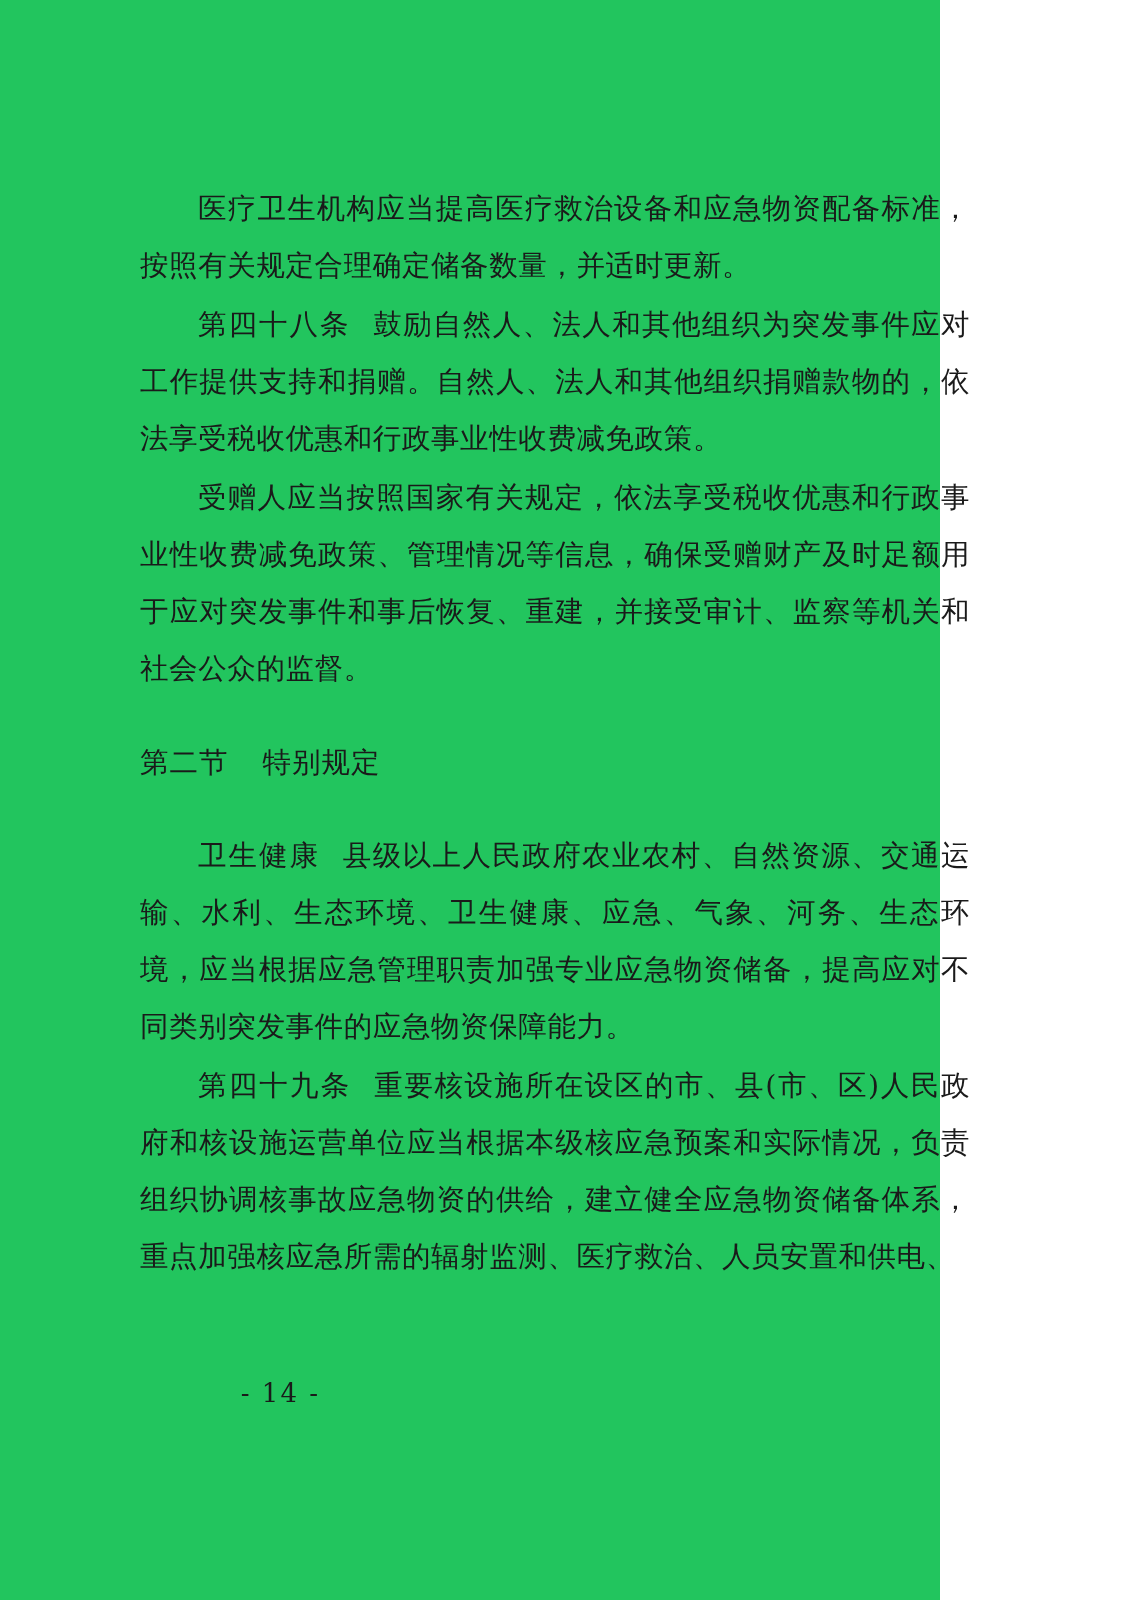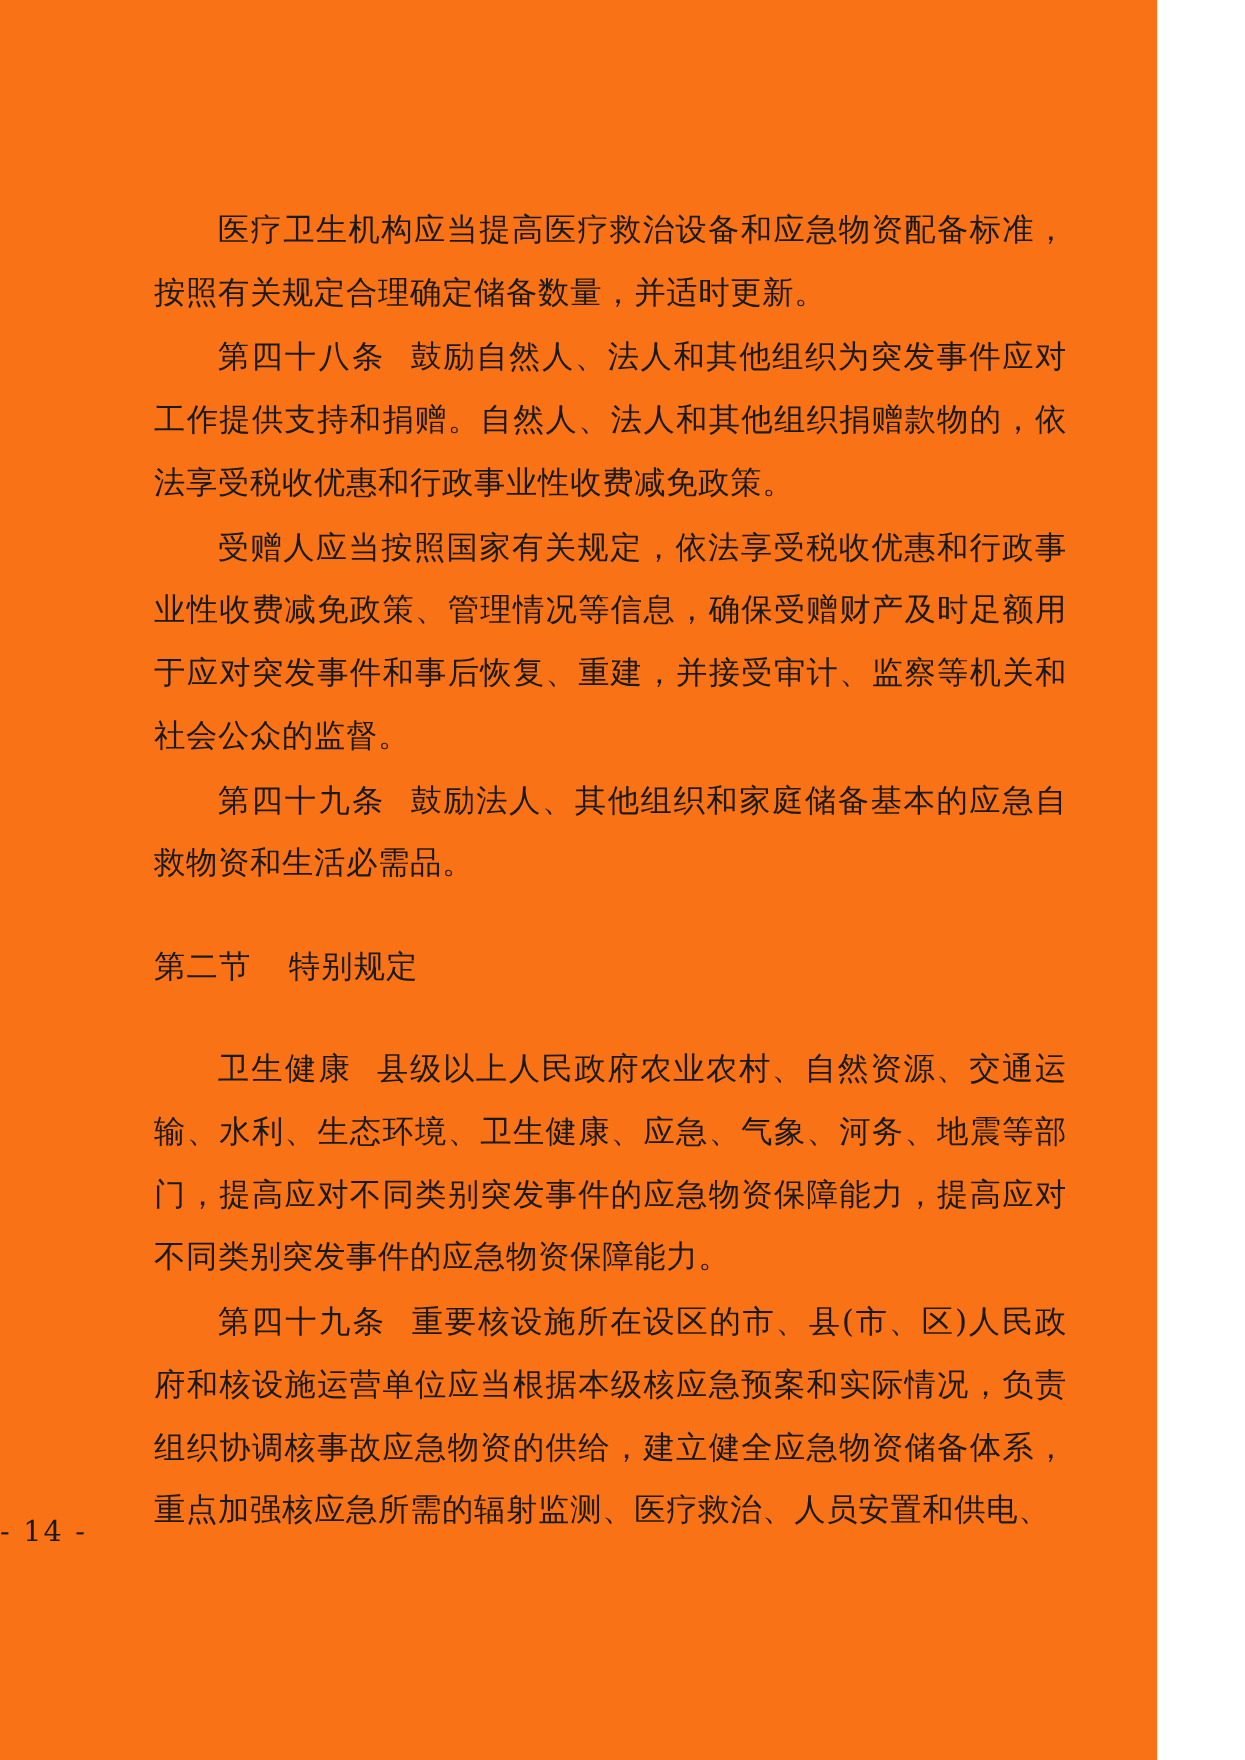--- a/index.html
+++ b/index.html
@@ -12,23 +12,23 @@
     height: 1600px;
     position: relative;
     font-family: "DejaVu Serif", "Liberation Serif", serif;
     color: #1a1a1a;
     overflow: hidden;
   }
   .page {
     position: absolute;
     left: 0;
     top: 0;
-    width: 1052px;
+    width: 940px;
     height: 1600px;
-    background: #f97316;
+    background: #22c55e;
   }
   .content {
     position: absolute;
     left: 140px;
     top: 180px;
     width: 830px;
   }
   p.para {
     margin: 0 0 2px 0;
     font-size: 28.5px;
@@ -57,43 +57,42 @@
   }
   .section-head .sh-gap {
     display: inline-block;
     width: 34px;
   }
   .page-number {
     position: absolute;
     left: 0;
     top: 1378px;
     width: 320px;
-    text-align: left;
+    text-align: right;
     font-size: 26px;
     letter-spacing: 2px;
     color: #1a1a1a;
     font-family: "DejaVu Serif", "Liberation Serif", serif;
   }
 </style>
 </head>
 <body>
 
 <div class="page">
   <div class="content">
 
     <p class="para indent"><span>医疗卫生机构应当提高医疗救治设备和应急物资配备标准，按照有关规定合理确定储备数量，并适时更新。</span></p>
 
     <p class="para indent"><span class="art-num">第四十八条</span><span class="gap"></span><span>鼓励自然人、法人和其他组织为突发事件应对工作提供支持和捐赠。自然人、法人和其他组织捐赠款物的，依法享受税收优惠和行政事业性收费减免政策。</span></p>
 
     <p class="para indent"><span>受赠人应当按照国家有关规定，依法享受税收优惠和行政事业性收费减免政策、管理情况等信息，确保受赠财产及时足额用于应对突发事件和事后恢复、重建，并接受审计、监察等机关和社会公众的监督。</span></p>
 
-    <p class="para indent"><span class="art-num">第四十九条</span><span class="gap"></span><span>鼓励法人、其他组织和家庭储备基本的应急自救物资和生活必需品。</span></p>
 
     <div class="section-head"><span>第二节</span><span class="sh-gap"></span><span>特别规定</span></div>
 
-    <p class="para indent"><span class="art-num">卫生健康</span><span class="gap"></span><span>县级以上人民政府农业农村、自然资源、交通运输、水利、生态环境、卫生健康、应急、气象、河务、地震等部门，提高应对不同类别突发事件的应急物资保障能力，提高应对不同类别突发事件的应急物资保障能力。</span></p>
+    <p class="para indent"><span class="art-num">卫生健康</span><span class="gap"></span><span>县级以上人民政府农业农村、自然资源、交通运输、水利、生态环境、卫生健康、应急、气象、河务、生态环境，应当根据应急管理职责加强专业应急物资储备，提高应对不同类别突发事件的应急物资保障能力。</span></p>
 
     <p class="para indent"><span class="art-num">第四十九条</span><span class="gap"></span><span>重要核设施所在设区的市、县(市、区)人民政府和核设施运营单位应当根据本级核应急预案和实际情况，负责组织协调核事故应急物资的供给，建立健全应急物资储备体系，重点加强核应急所需的辐射监测、医疗救治、人员安置和供电、</span></p>
 
   </div>
 
   <div class="page-number">- 14 -</div>
 </div>
 
 </body></html>

